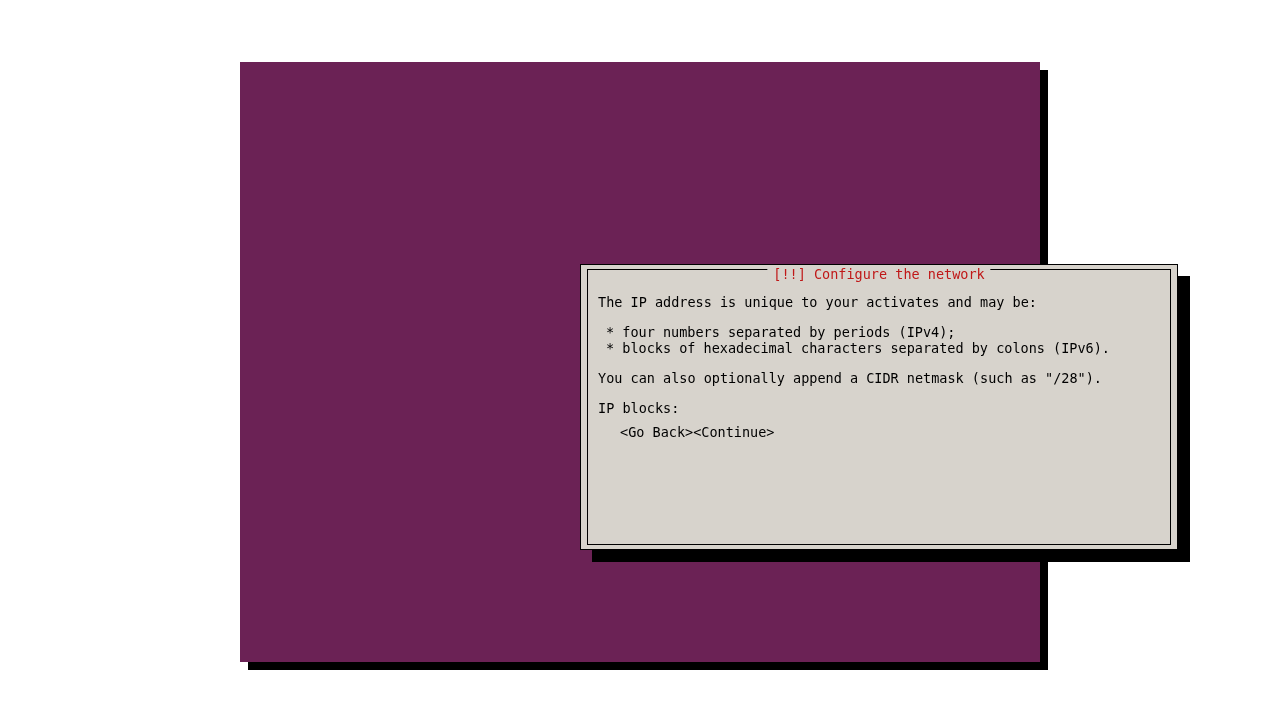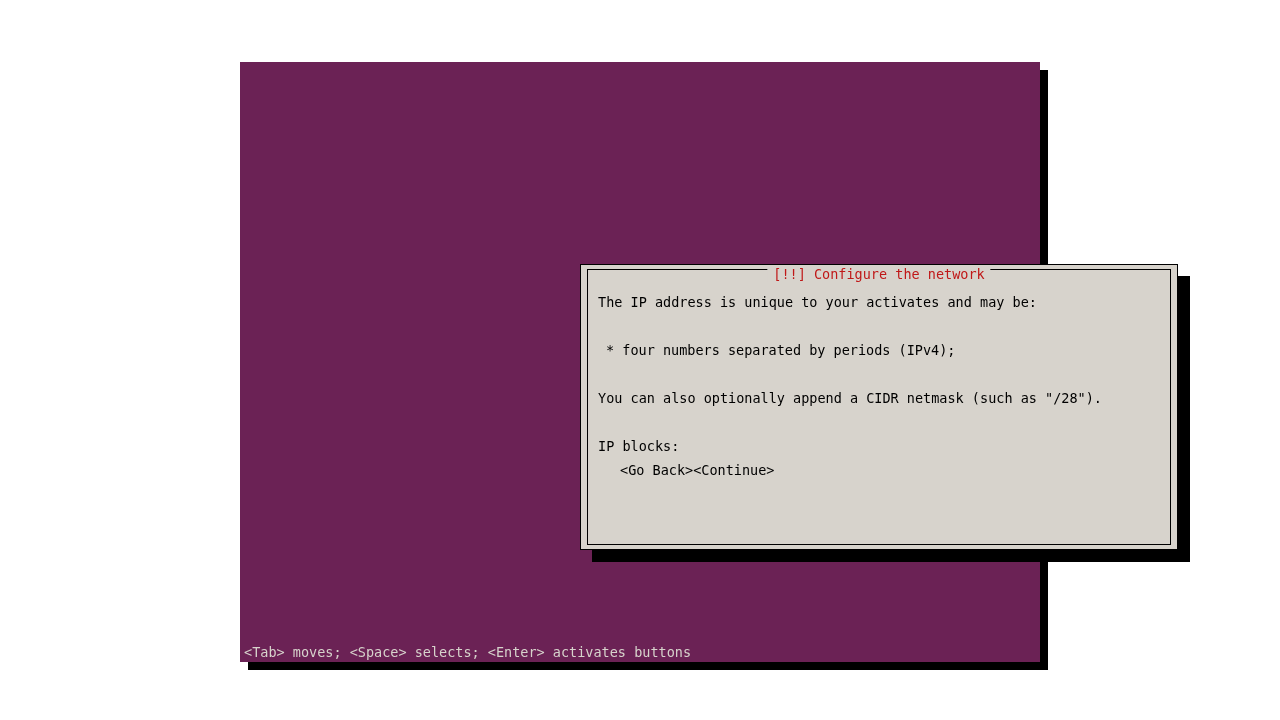--- a/index.html
+++ b/index.html
@@ -61,21 +61,21 @@
     top: -4px;
     left: 50%;
     transform: translateX(-50%);
     background: #d7d3cc;
     padding: 0 6px;
     color: #c01818;
     white-space: nowrap;
   }
   .para { margin-top: 18px; }
   .para.first { margin-top: 16px; }
-  .para.small-gap { margin-top: 32px; }
+  .para.small-gap { margin-top: 14px; }
   .bullet { padding-left: 8px; }
   .input-row {
     margin-top: 14px;
     position: relative;
     display: flex;
     width: 100%;
   }
   .input-value {
     background: #8a2f6f;
     color: #fff;
@@ -114,26 +114,26 @@
 <div class="console-shadow"></div>
 <div class="console">
   <div class="dialog-shadow"></div>
   <div class="dialog">
     <div class="dialog-inner">
       <div class="dialog-title">[!!] Configure the network</div>
 
       <div class="para first">The IP address is unique to your activates and may be:</div>
       <div class="para small-gap">
         <div class="bullet"> * four numbers separated by periods (IPv4);</div>
+        <div class="bullet"> * blocks of hexadecimal characters separated by colons (IPv6).</div>
       </div>
       <div class="para small-gap">You can also optionally append a CIDR netmask (such as "/28").</div>
       <div class="para small-gap">IP blocks:</div>
 
 
       <div class="button-row">
         <span class="btn">&lt;Go Back&gt;</span>
         <span class="btn">&lt;Continue&gt;</span>
       </div>
     </div>
   </div>
 
-  <div class="help-bar">&lt;Tab&gt; moves; &lt;Space&gt; selects; &lt;Enter&gt; activates buttons</div>
 </div>
 
 </body></html>

